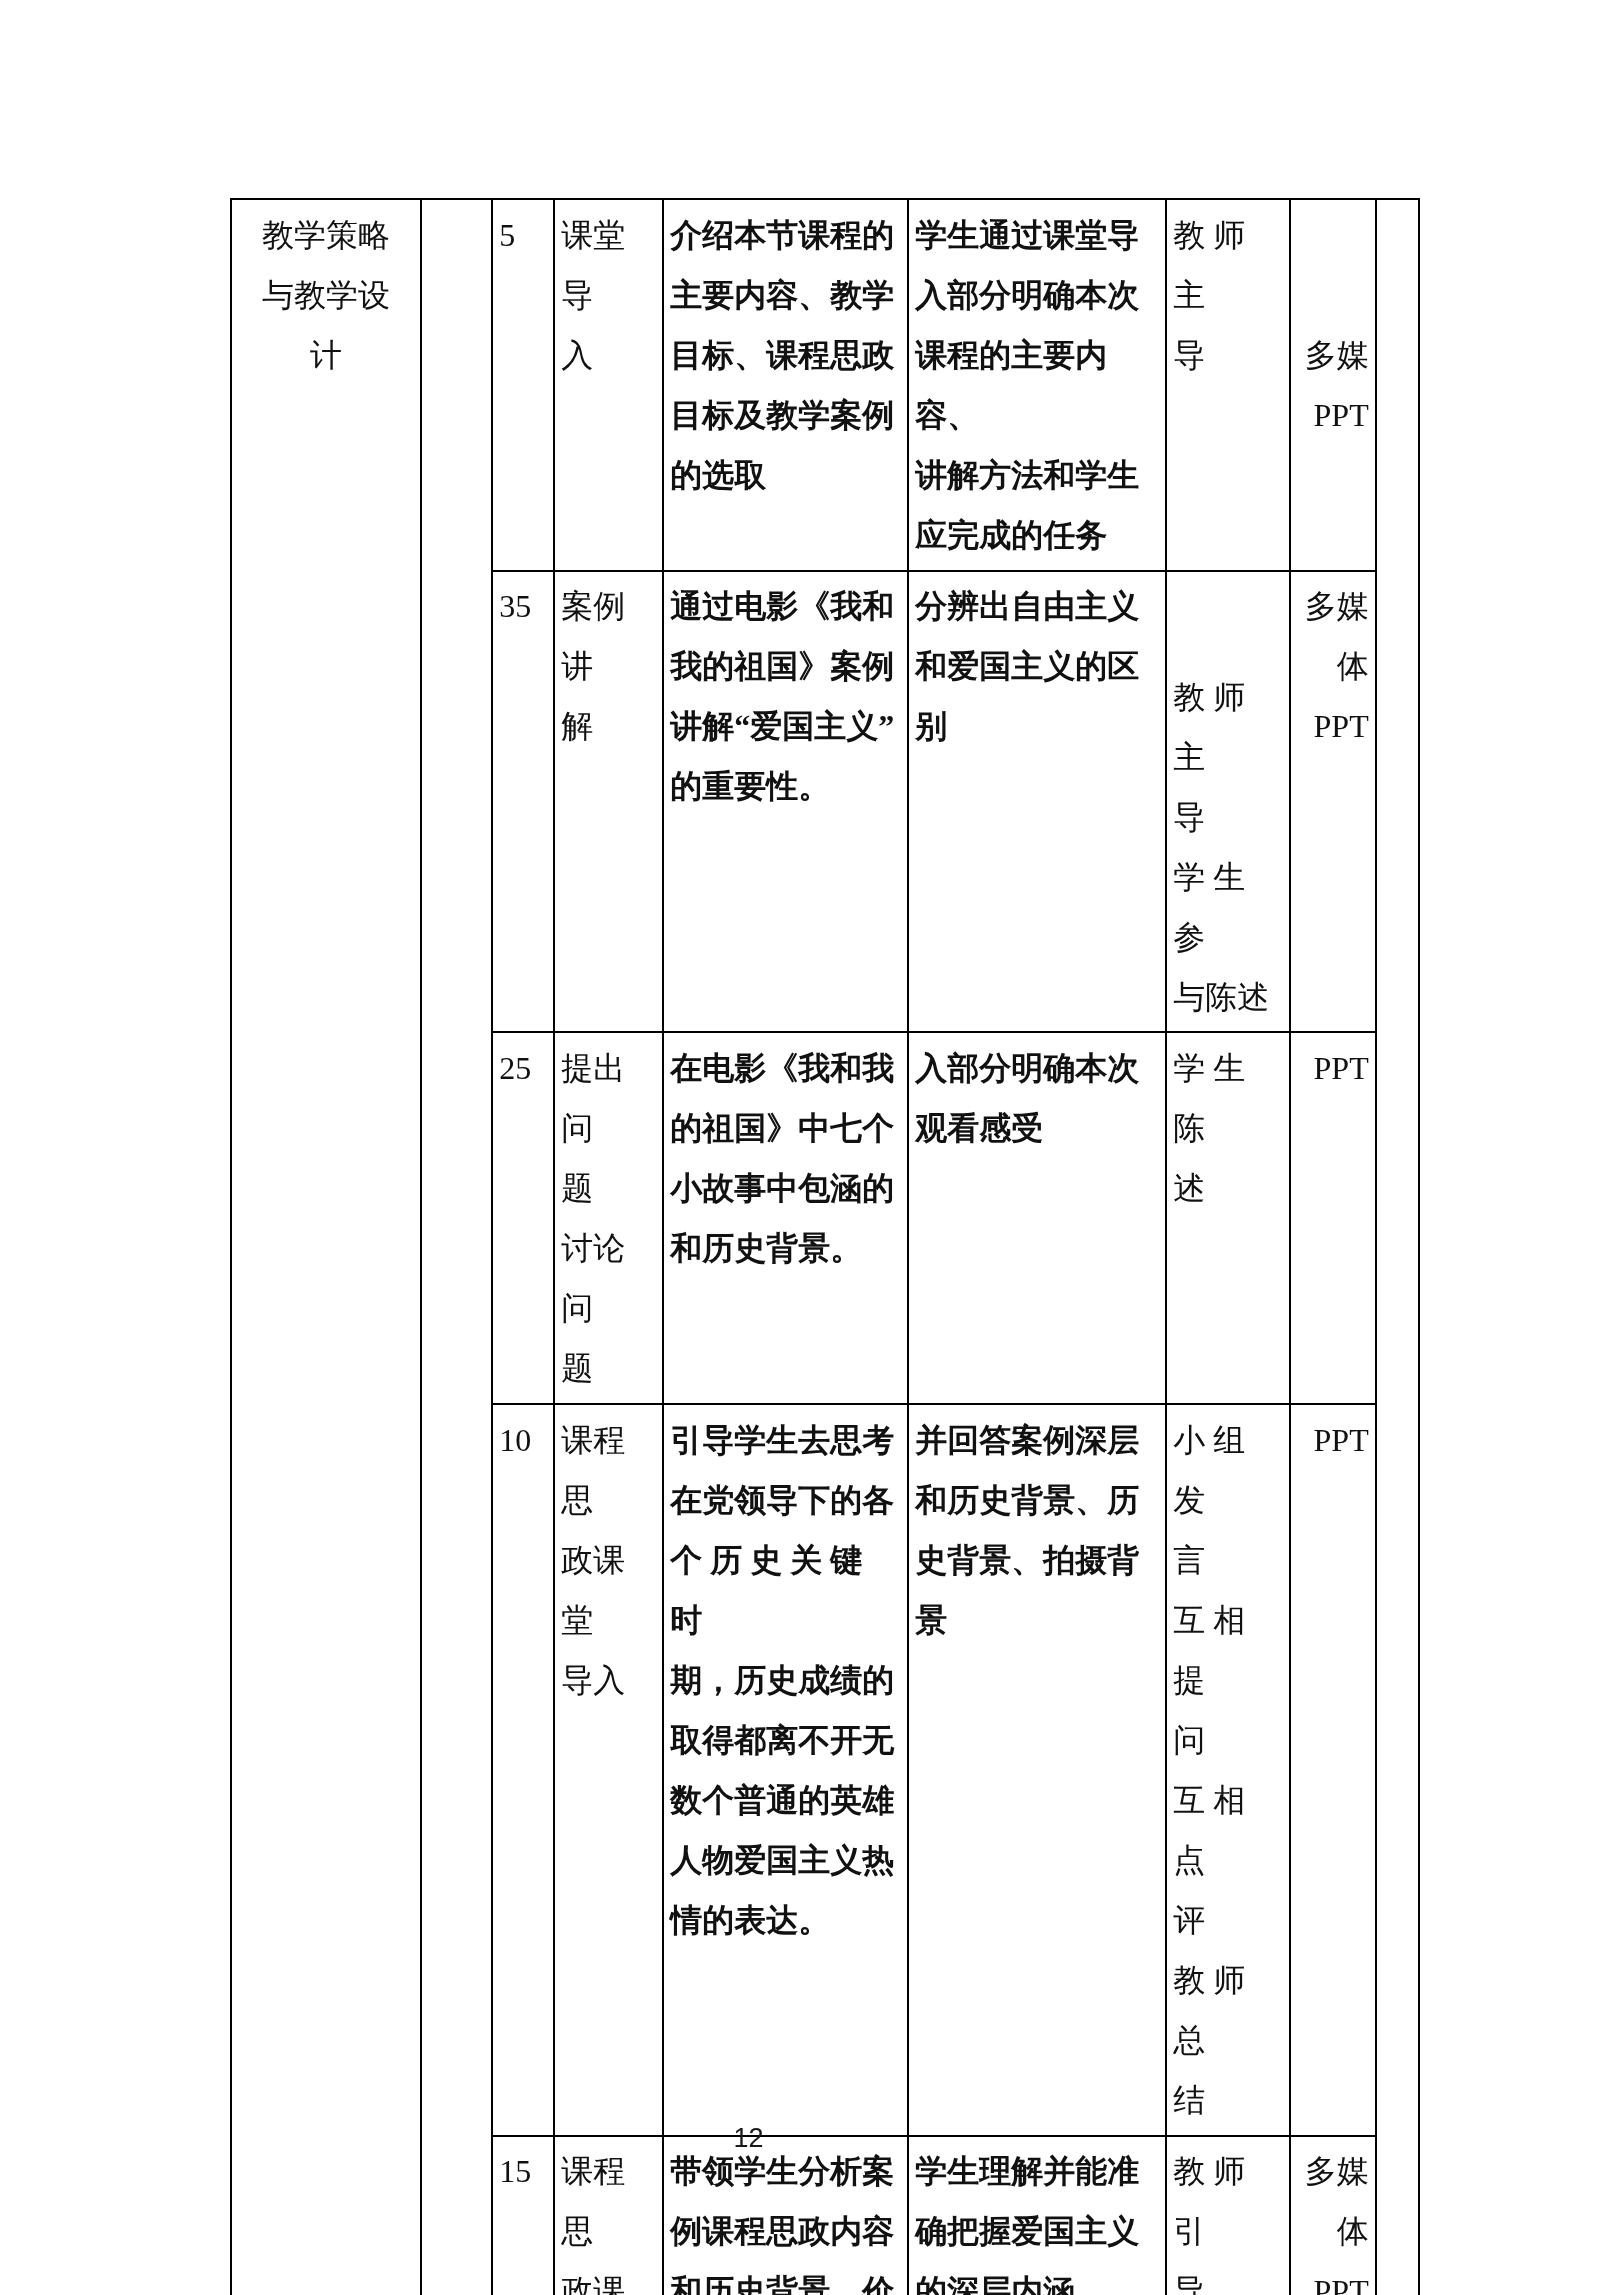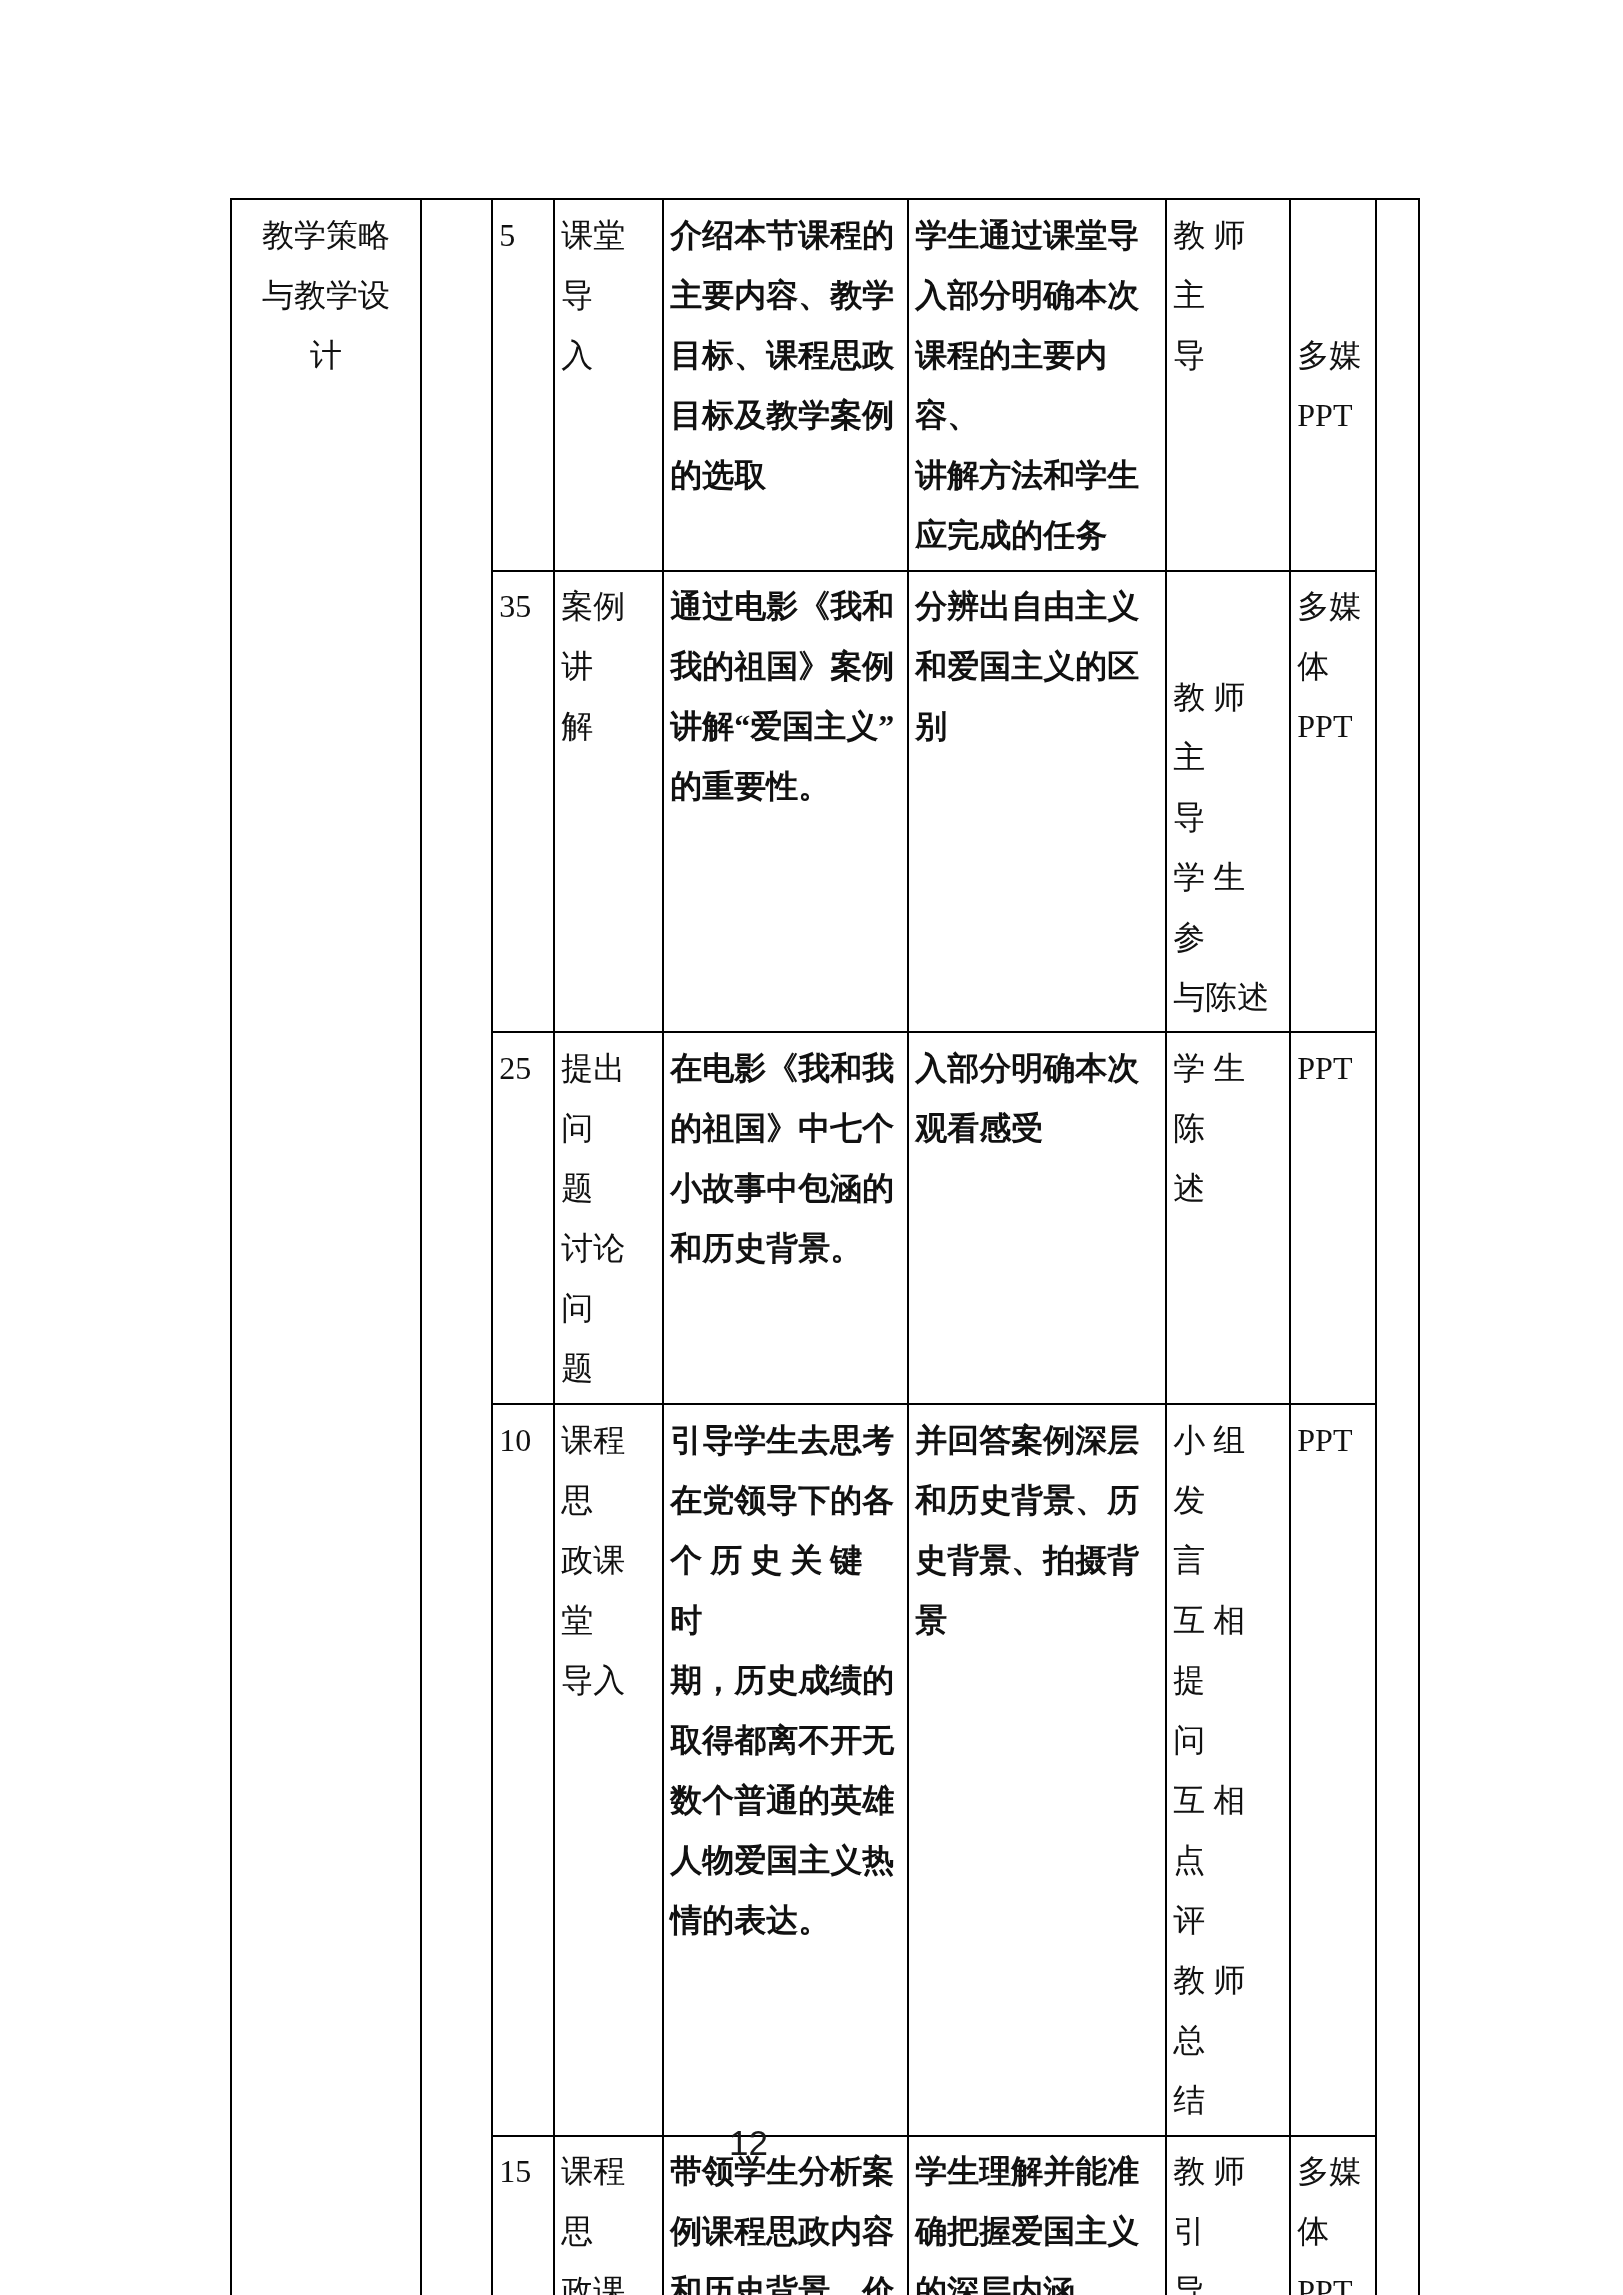--- a/index.html
+++ b/index.html
@@ -59,31 +59,31 @@
   td.sectionlabel {
     text-align: center;
     padding-top: 254px;
     line-height: 136px;
     font-size: 33px;
   }
   td.timecell { padding: 3.2px 3.2px; }
   td.contentcell { padding: 4.8px 4.8px; font-weight: bold; }
   td.rolescell { padding: 4.8px 4.8px; }
   td.rolescell.lowered { padding-top: 95px; }
-  td.mediacell { padding: 4.8px 4.8px 4.8px 9.5px; }
+  td.mediacell { padding: 4.8px 4.8px 4.8px 9.5px; text-align: right; }
   td.mediacell.centered { vertical-align: middle; }
 
   .pagenum {
     position: absolute;
     left: 0;
     right: 0;
     top: 2123px;
     text-align: center;
     font-family: "Liberation Sans", "DejaVu Sans", sans-serif;
-    font-size: 35px;
+    font-size: 27px;
     color: #1a1a1a;
   }
 </style>
 </head>
 <body>
 
 <div class="page">
 
   <table class="lesson">
     <colgroup>

